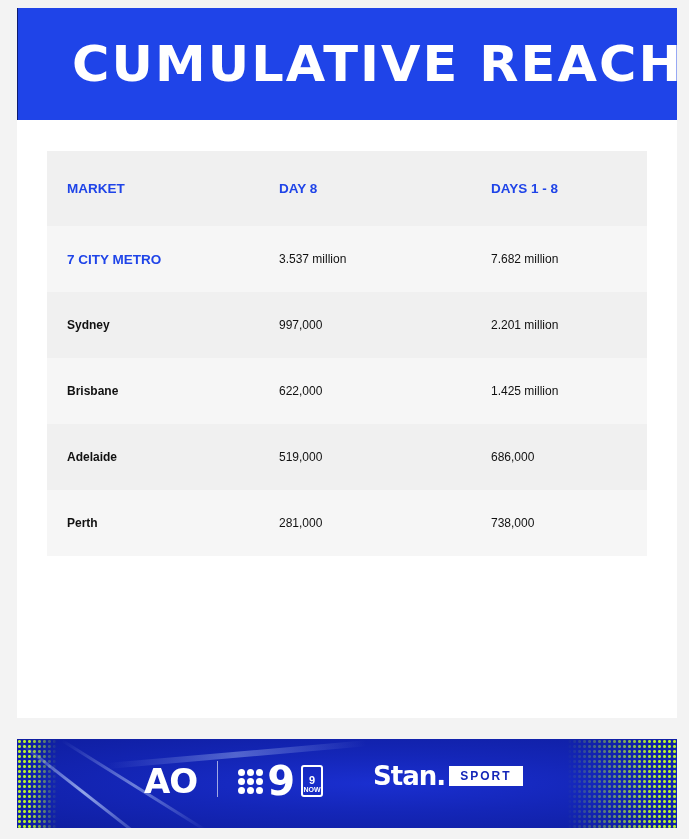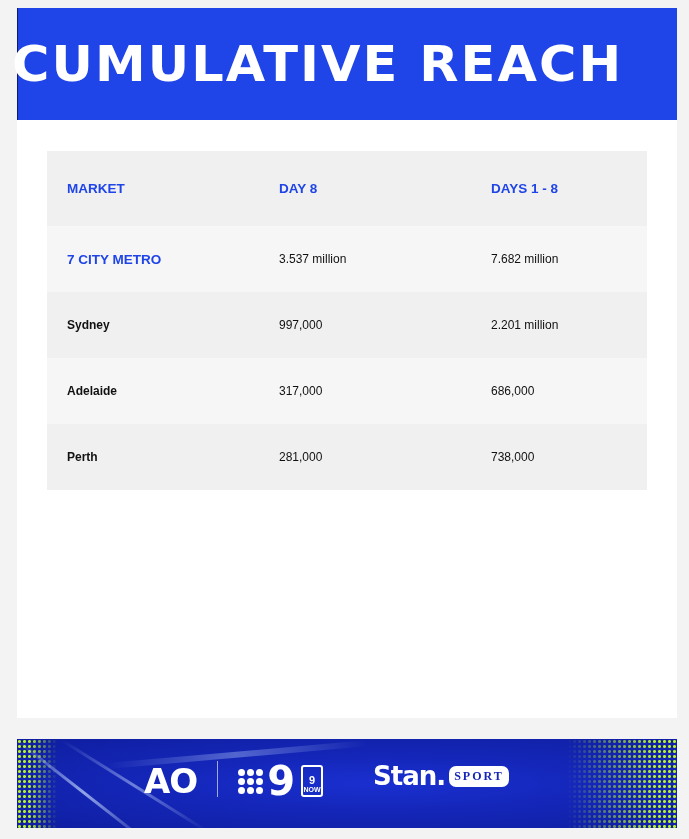--- a/index.html
+++ b/index.html
@@ -3,21 +3,21 @@
   <meta charset="utf-8">
   <style>
     html, body { margin: 0; padding: 0; }
     body {
       width: 689px; height: 839px; background: #f3f3f3;
       position: relative; overflow: hidden;
       font-family: "Liberation Sans", sans-serif;
     }
     .header-banner {
       position: absolute; left: 17px; top: 8px; width: 660px; height: 112px;
-      background: #1f44e8; display: flex; align-items: center; justify-content: flex-start;
+      background: #1f44e8; display: flex; align-items: center; justify-content: flex-end;
       border-left: 1px solid #0d1b6e; box-sizing: border-box;
     }
     .header-title {
       color: #ffffff; font-family: "DejaVu Sans", sans-serif; font-weight: bold;
       font-size: 50px; letter-spacing: 2px; transform: scaleX(1.02);
       white-space: nowrap;
     }
     .card {
       position: absolute; left: 17px; top: 120px; width: 660px; height: 598px;
       background: #ffffff;
@@ -80,23 +80,23 @@
     .nine-now {
       margin-left: 4px; width: 22px; height: 32px; border: 2px solid #fff; border-radius: 3px;
       display: flex; flex-direction: column; align-items: center; justify-content: flex-end;
       box-sizing: border-box; color: #fff;
     }
     .nine-now-top { font-size: 11px; font-weight: bold; line-height: 1; }
     .nine-now-label { font-size: 7px; font-weight: bold; line-height: 1; margin-bottom: 2px; }
     .stan-logo { display: flex; align-items: center; margin-left: 18px; }
     .stan-word { color: #fff; font-weight: bold; font-size: 26px; font-family: "DejaVu Sans", sans-serif; letter-spacing: -1px; margin-left: 32px; }
     .sport-pill {
-      margin-left: 4px; background: #fff; color: #1426b8; border-radius: 7px;
-      font-weight: bold; font-size: 12px; letter-spacing: 2px; padding: 3px 5px;
-      font-family: Liberation Serif, serif;
+      margin-left: 4px; background: #fff; color: #1426b8; border-radius: 0;
+      font-weight: bold; font-size: 12px; letter-spacing: 2px; padding: 3px 11px;
+      font-family: Liberation Sans, sans-serif;
     }
   </style>
 </head>
 <body>
 
 <div class="header-banner">
   <div class="header-title">CUMULATIVE REACH</div>
 </div>
 
 <div class="card">
@@ -113,22 +113,27 @@
         <td class="market">7 CITY METRO</td>
         <td class="val">3.537 million</td>
         <td class="val">7.682 million</td>
       </tr>
       <tr>
         <td class="market">Sydney</td>
         <td>997,000</td>
         <td>2.201 million</td>
       </tr>
       <tr>
+        <td class="market">Brisbane</td>
+        <td>622,000</td>
+        <td>1.425 million</td>
+      </tr>
+      <tr>
         <td class="market">Adelaide</td>
-        <td>317,000</td>
+        <td>519,000</td>
         <td>686,000</td>
       </tr>
       <tr>
         <td class="market">Perth</td>
         <td>281,000</td>
         <td>738,000</td>
       </tr>
     </tbody>
   </table>
 </div>

